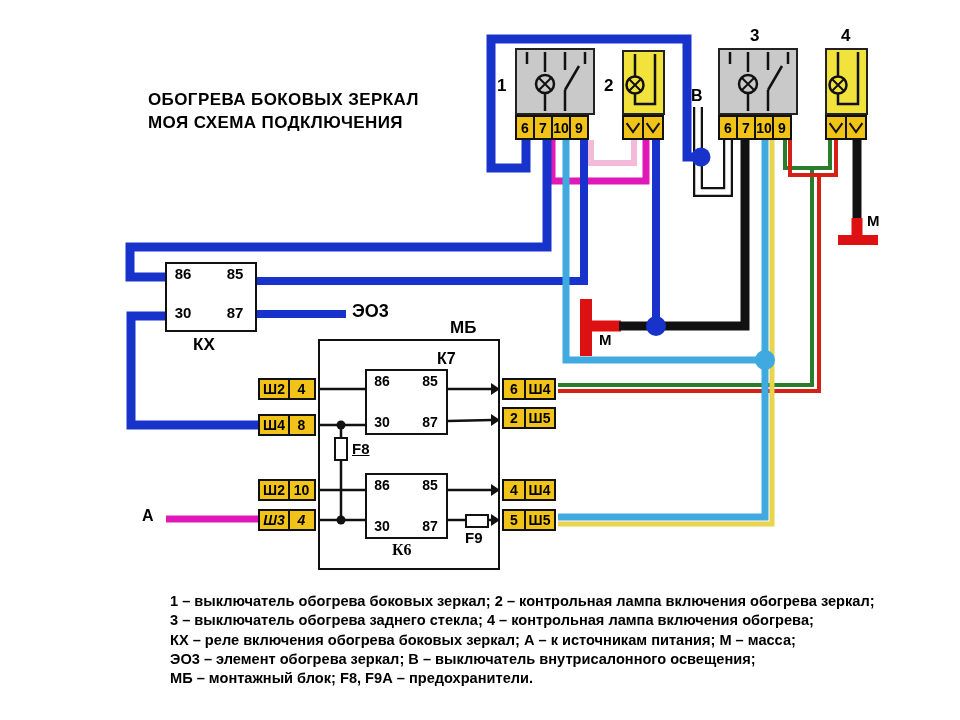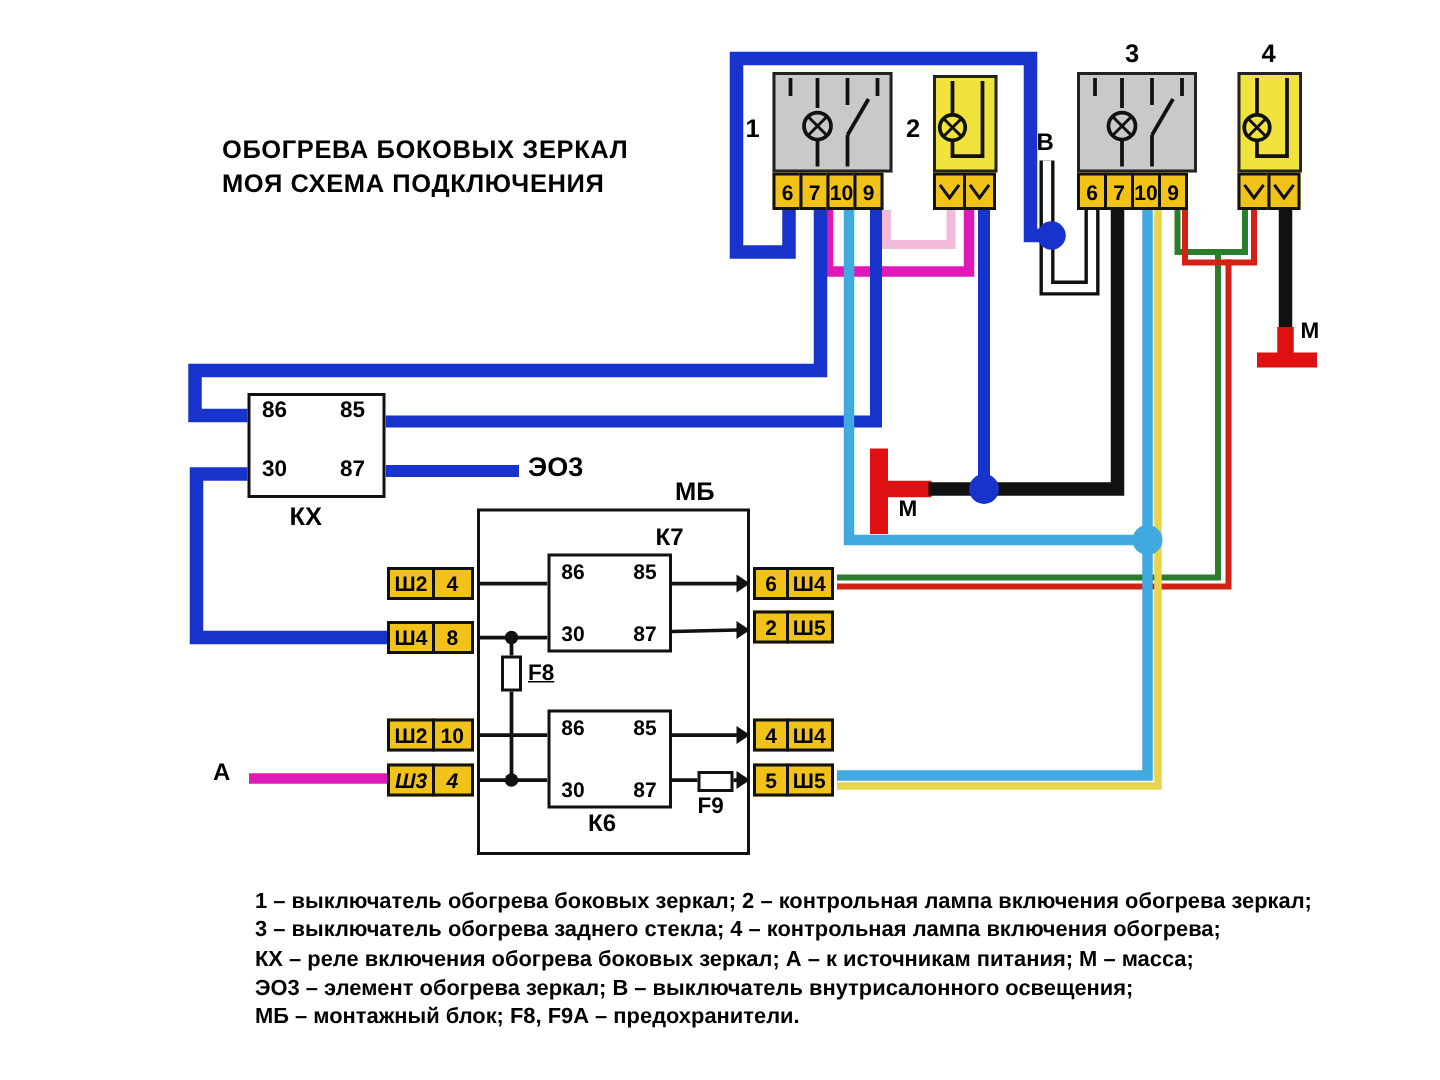--- a/index.html
+++ b/index.html
@@ -239,21 +239,21 @@
   <span class="rpin small" style="left:369px;top:373px;">86</span>
   <span class="rpin small" style="left:417px;top:373px;">85</span>
   <span class="rpin small" style="left:369px;top:414px;">30</span>
   <span class="rpin small" style="left:417px;top:414px;">87</span>
 
   <div class="box" style="left:365px;top:473px;width:83px;height:66px;border-width:2px;"></div>
   <span class="rpin small" style="left:369px;top:477px;">86</span>
   <span class="rpin small" style="left:417px;top:477px;">85</span>
   <span class="rpin small" style="left:369px;top:518px;">30</span>
   <span class="rpin small" style="left:417px;top:518px;">87</span>
-  <span class="lbl" style="left:392px;top:541px;font-size:16px;">К6</span>
+  <span class="lbl" style="left:392px;top:541px;font-size:16px;font-family:Liberation Serif, serif;">К6</span>
 
   <div class="box" style="left:334px;top:437px;width:14px;height:24px;border-width:2px;"></div>
   <span class="lbl" style="left:352px;top:440px;font-size:15px;text-decoration:underline;">F8</span>
   <div class="box" style="left:465px;top:514px;width:24px;height:14px;border-width:2px;"></div>
   <span class="lbl" style="left:465px;top:529px;font-size:15px;">F9</span>
 
   <div class="conn" style="left:258px;top:378px;">
     <div class="conncell w32">Ш2</div>
     <div class="conncell w28">4</div>
   </div>

